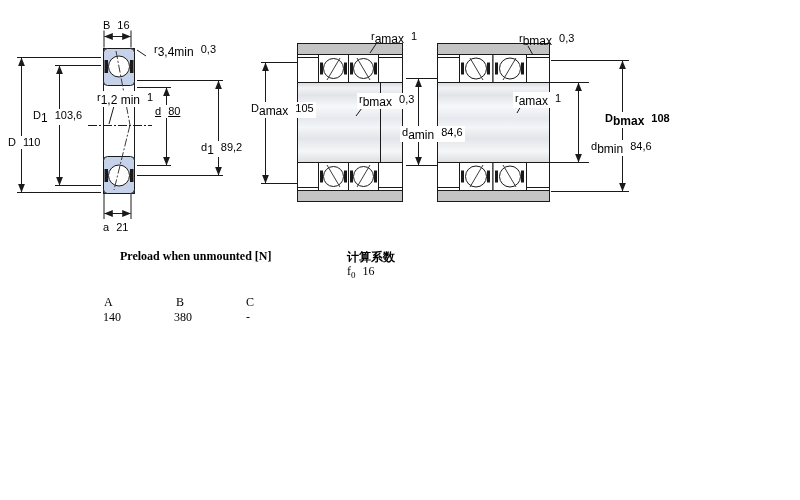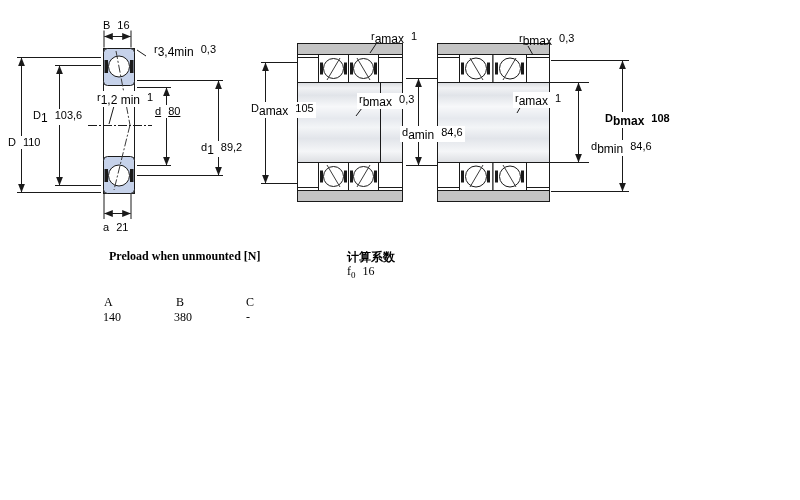--- a/index.html
+++ b/index.html
@@ -237,21 +237,21 @@
   <div class="dim bg" style="left:513px; top:92px;">
     <span>r</span><sub>amax</sub><span class="val">1</span>
   </div>
   <div class="dim bg" style="left:603px; top:112px;font-weight:bold;">
     <span>D</span><sub>bmax</sub><span class="val">108</span>
   </div>
   <div class="dim bg" style="left:561px; top:140px;margin-left:28px;">
     <span>d</span><sub>bmin</sub><span class="val">84,6</span>
   </div>
 
-  <div class="txt b" style="left:109px; top:249px;">Preload when unmounted [N]</div>
+  <div class="txt b" style="left:120px; top:249px;">Preload when unmounted [N]</div>
 
   <div class="txt b" style="left:347px; top:249px; font-family:Liberation Sans, sans-serif;">计算系数</div>
   <div class="txt" style="left:347px; top:264px;">
     <span>f</span><sub style="font-size:9px;">0</sub>
     <span style="margin-left:4px;">16</span>
   </div>
 
   <div class="txt" style="left:104px; top:295px;">A</div>
   <div class="txt" style="left:176px; top:295px;">B</div>
   <div class="txt" style="left:246px; top:295px;">C</div>

